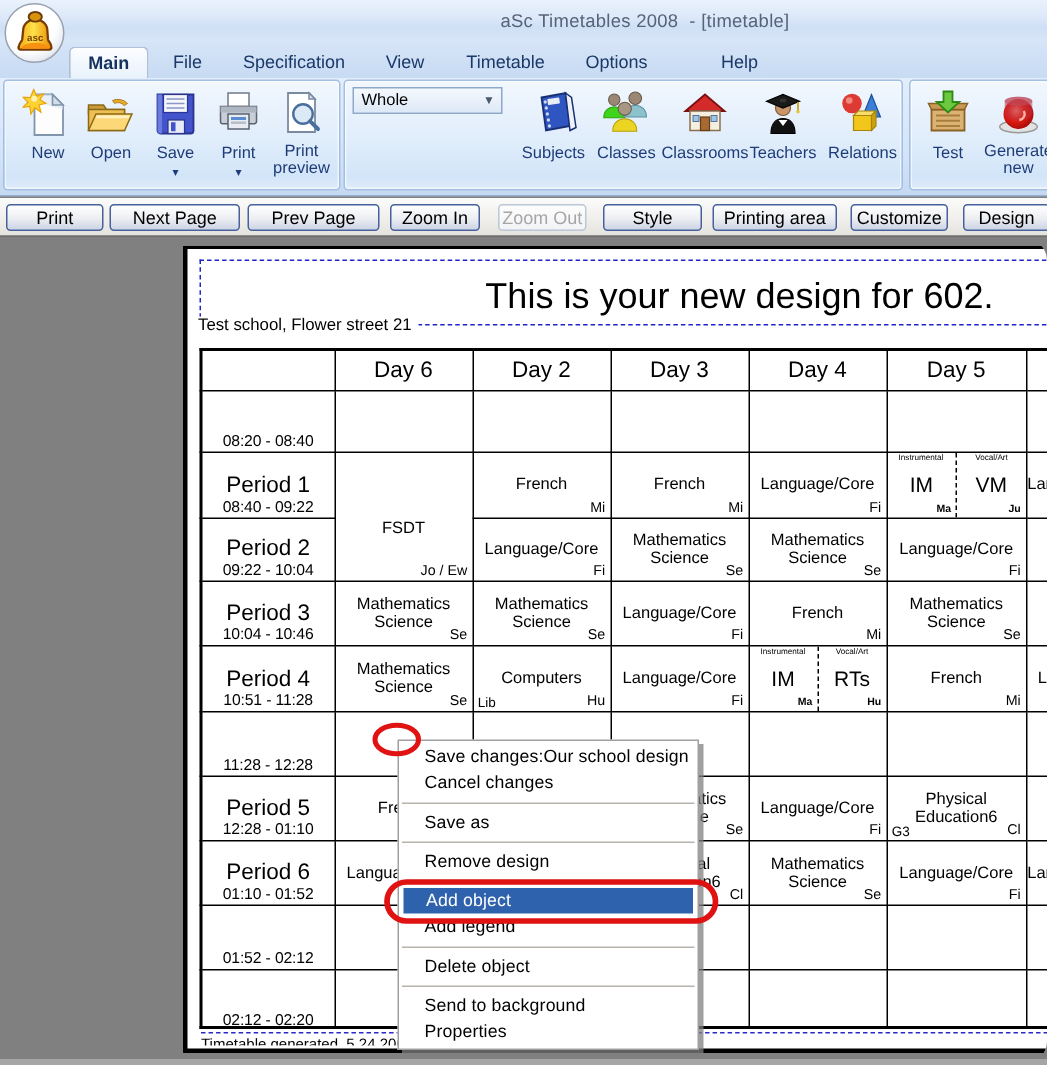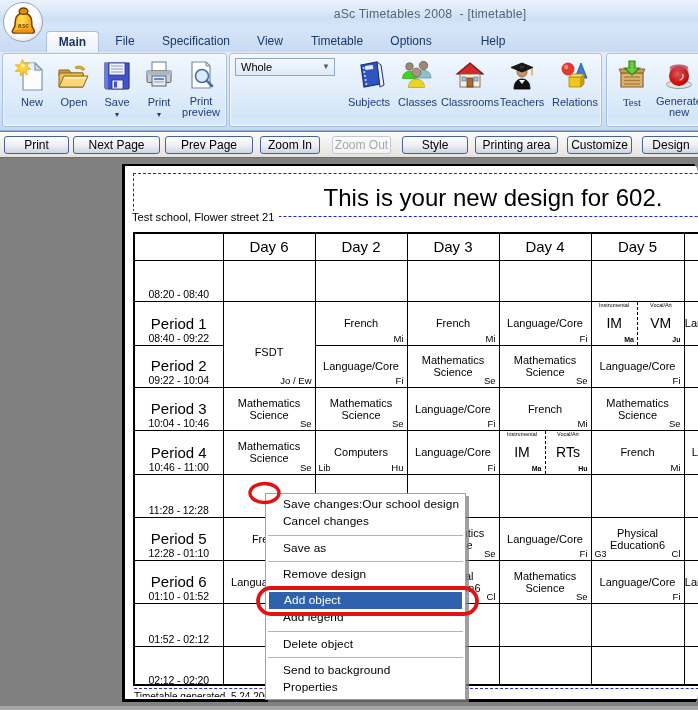--- a/index.html
+++ b/index.html
@@ -200,21 +200,21 @@
     <div class="group" id="g3" style="left:606px;width:130px;">
       <svg class="icon32" style="left:9px" viewBox="0 0 32 32">
         <path d="M5 14 h22 v14 H5 z" fill="#dcb272" stroke="#8a6226" stroke-width="1.2"></path>
         <path d="M5 14 l-2-4 h11 l2 4 z" fill="#c89a54" stroke="#8a6226" stroke-width="1"></path>
         <path d="M27 14 l2-4 h-11 l-2 4 z" fill="#c89a54" stroke="#8a6226" stroke-width="1"></path>
         <line x1="8" y1="18" x2="24" y2="18" stroke="#a87e3c" stroke-width="1.4"></line>
         <line x1="8" y1="21.5" x2="24" y2="21.5" stroke="#a87e3c" stroke-width="1.4"></line>
         <line x1="8" y1="25" x2="24" y2="25" stroke="#a87e3c" stroke-width="1.4"></line>
         <path d="M13 2 h6 v7 h4.5 L16 16 8.5 9 H13 z" fill="#6cc83e" stroke="#2e8a14" stroke-width="1.2"></path>
       </svg>
-      <div class="iclabel" style="left:3px;width:44px;font-family:Liberation Serif, serif;">Test</div>
+      <div class="iclabel" style="left:3px;width:44px;">Test</div>
       <svg class="icon32" style="left:56px" viewBox="0 0 32 32">
         <ellipse cx="16" cy="25.5" rx="12.5" ry="4" fill="#e2e2e2" stroke="#9a9a9a" stroke-width="1"></ellipse>
         <defs>
             <radialGradient id="sir" cx="0.42" cy="0.4" r="0.72">
           <stop offset="0" stop-color="#ff8f80"></stop>
               <stop offset="0.4" stop-color="#ea2014"></stop>
               <stop offset="1" stop-color="#980404"></stop>
         </radialGradient>
           </defs>
         <circle cx="16" cy="17" r="10" fill="url(#sir)"></circle>
@@ -308,21 +308,21 @@
           <td>Mathematics<br>Science<span class="ini">Se</span></td>
           <td>Mathematics<br>Science<span class="ini">Se</span></td>
           <td>Language/Core<span class="ini">Fi</span></td>
           <td>French<span class="ini">Mi</span></td>
           <td>Mathematics<br>Science<span class="ini">Se</span></td>
           <td></td>
         </tr>
         <tr style="height:44px">
           <td class="ptd">
                 <div class="pname">Period 4</div>
-                <div class="ptime">10:46 - 11:00</div>
+                <div class="ptime">10:51 - 11:28</div>
               </td>
           <td>Mathematics<br>Science<span class="ini">Se</span></td>
           <td>Computers<span class="inl">Lib</span><span class="ini">Hu</span></td>
           <td>Language/Core<span class="ini">Fi</span></td>
           <td>
                 <div class="split">
                   <div class="half"><div class="shead">Instrumental</div>IM<span class="ini">Ma</span></div>
                   <div class="half"><div class="shead">Vocal/Art</div>RTs<span class="ini">Hu</span></div>
                 </div>
               </td>

